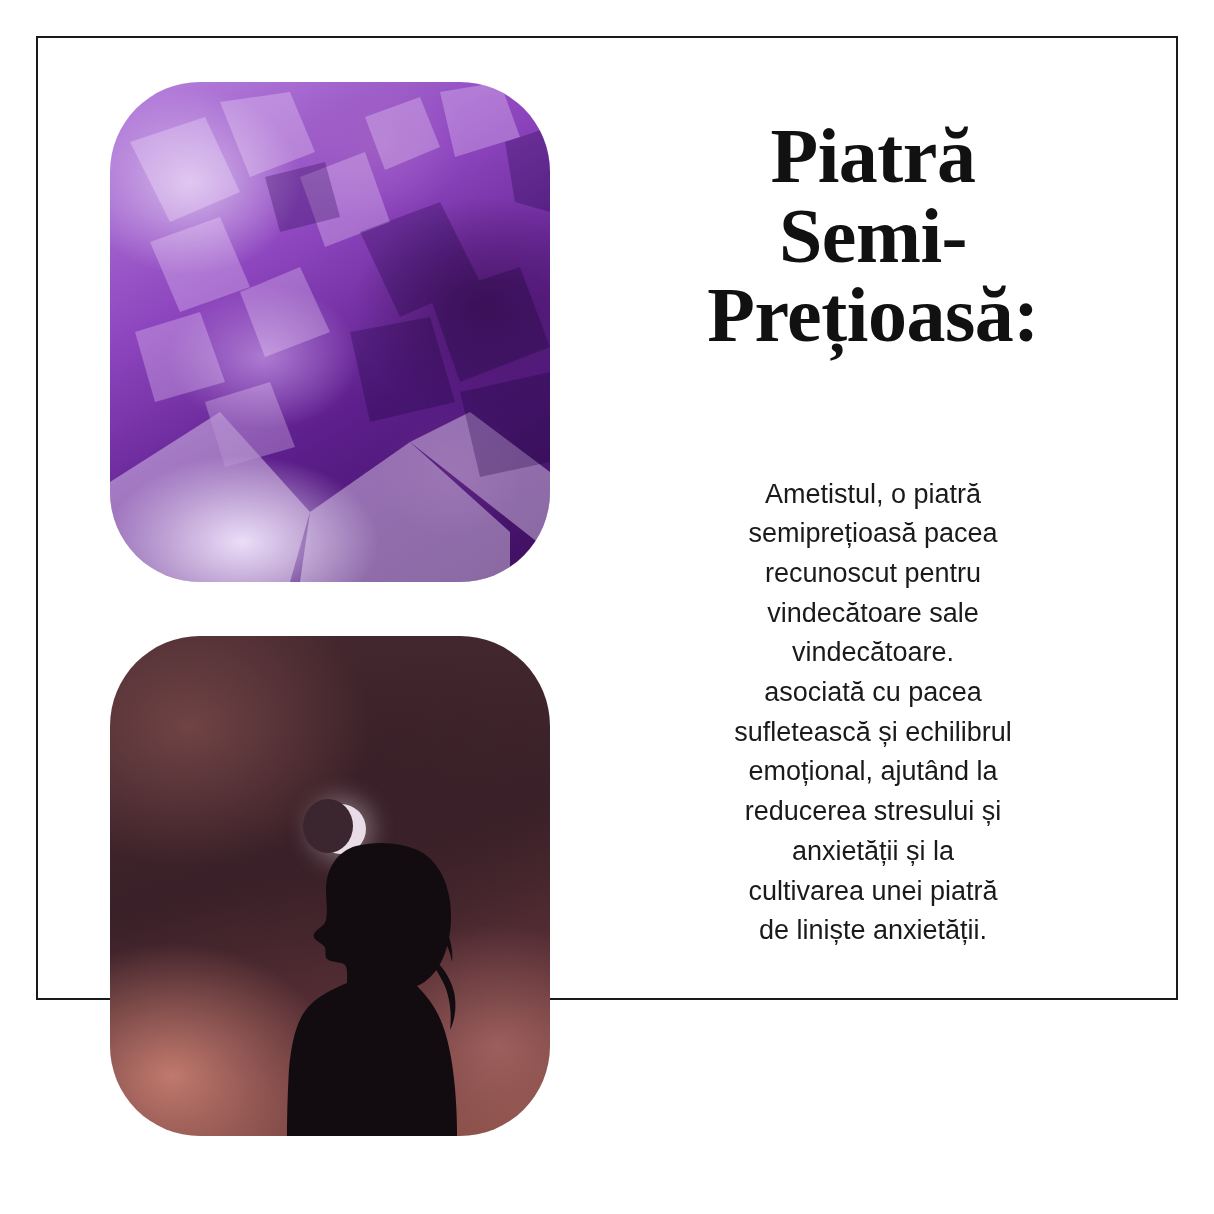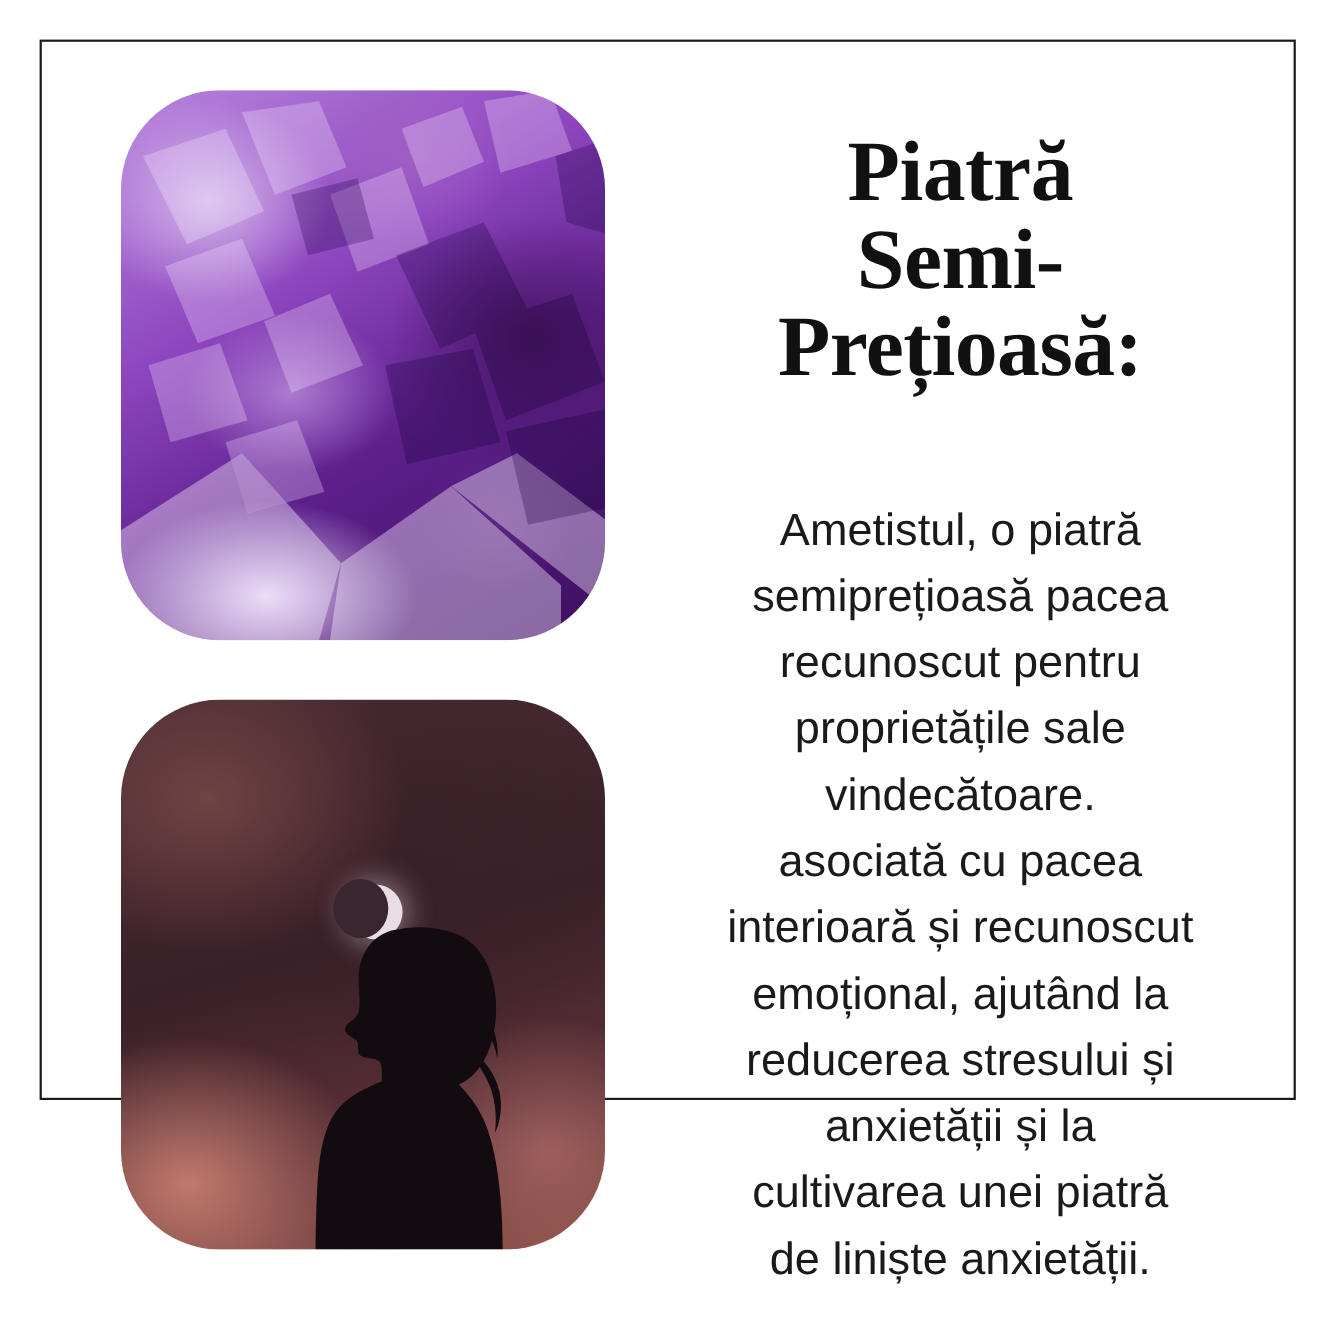--- a/index.html
+++ b/index.html
@@ -124,23 +124,23 @@
     font-size: 78px;
     line-height: 1.02;
     color: #111111;
     text-align: center;
     letter-spacing: -0.5px;
     margin: 18px 0 0 0;
   }
   .title .ln { display: block; }
 
   .body-text {
-    margin-top: 96px;
+    margin-top: 120px;
     font-family: "Liberation Sans", sans-serif;
-    font-size: 41px;
+    font-size: 27px;
     line-height: 1.47;
     color: #1a1a1a;
     text-align: center;
     padding: 0 4px;
   }
   .body-text .ln { display: block; white-space: nowrap; }
 </style>
 </head>
 <body>
 
@@ -196,24 +196,24 @@
       <h1 class="title">
         <span class="ln">Piatră</span>
         <span class="ln">Semi-</span>
         <span class="ln">Prețioasă:</span>
       </h1>
 
       <div class="body-text">
         <span class="ln">Ametistul, o piatră</span>
         <span class="ln">semiprețioasă pacea</span>
         <span class="ln">recunoscut pentru</span>
-        <span class="ln">proprietățile sale</span>
+        <span class="ln">vindecătoare sale</span>
         <span class="ln">vindecătoare.</span>
         <span class="ln">asociată cu pacea</span>
-        <span class="ln">interioară și recunoscut</span>
+        <span class="ln">sufletească și echilibrul</span>
         <span class="ln">emoțional, ajutând la</span>
         <span class="ln">reducerea stresului și</span>
         <span class="ln">anxietății și la</span>
         <span class="ln">cultivarea unei piatră</span>
         <span class="ln">de liniște anxietății.</span>
       </div>
 
     </div>
 
   </div>

